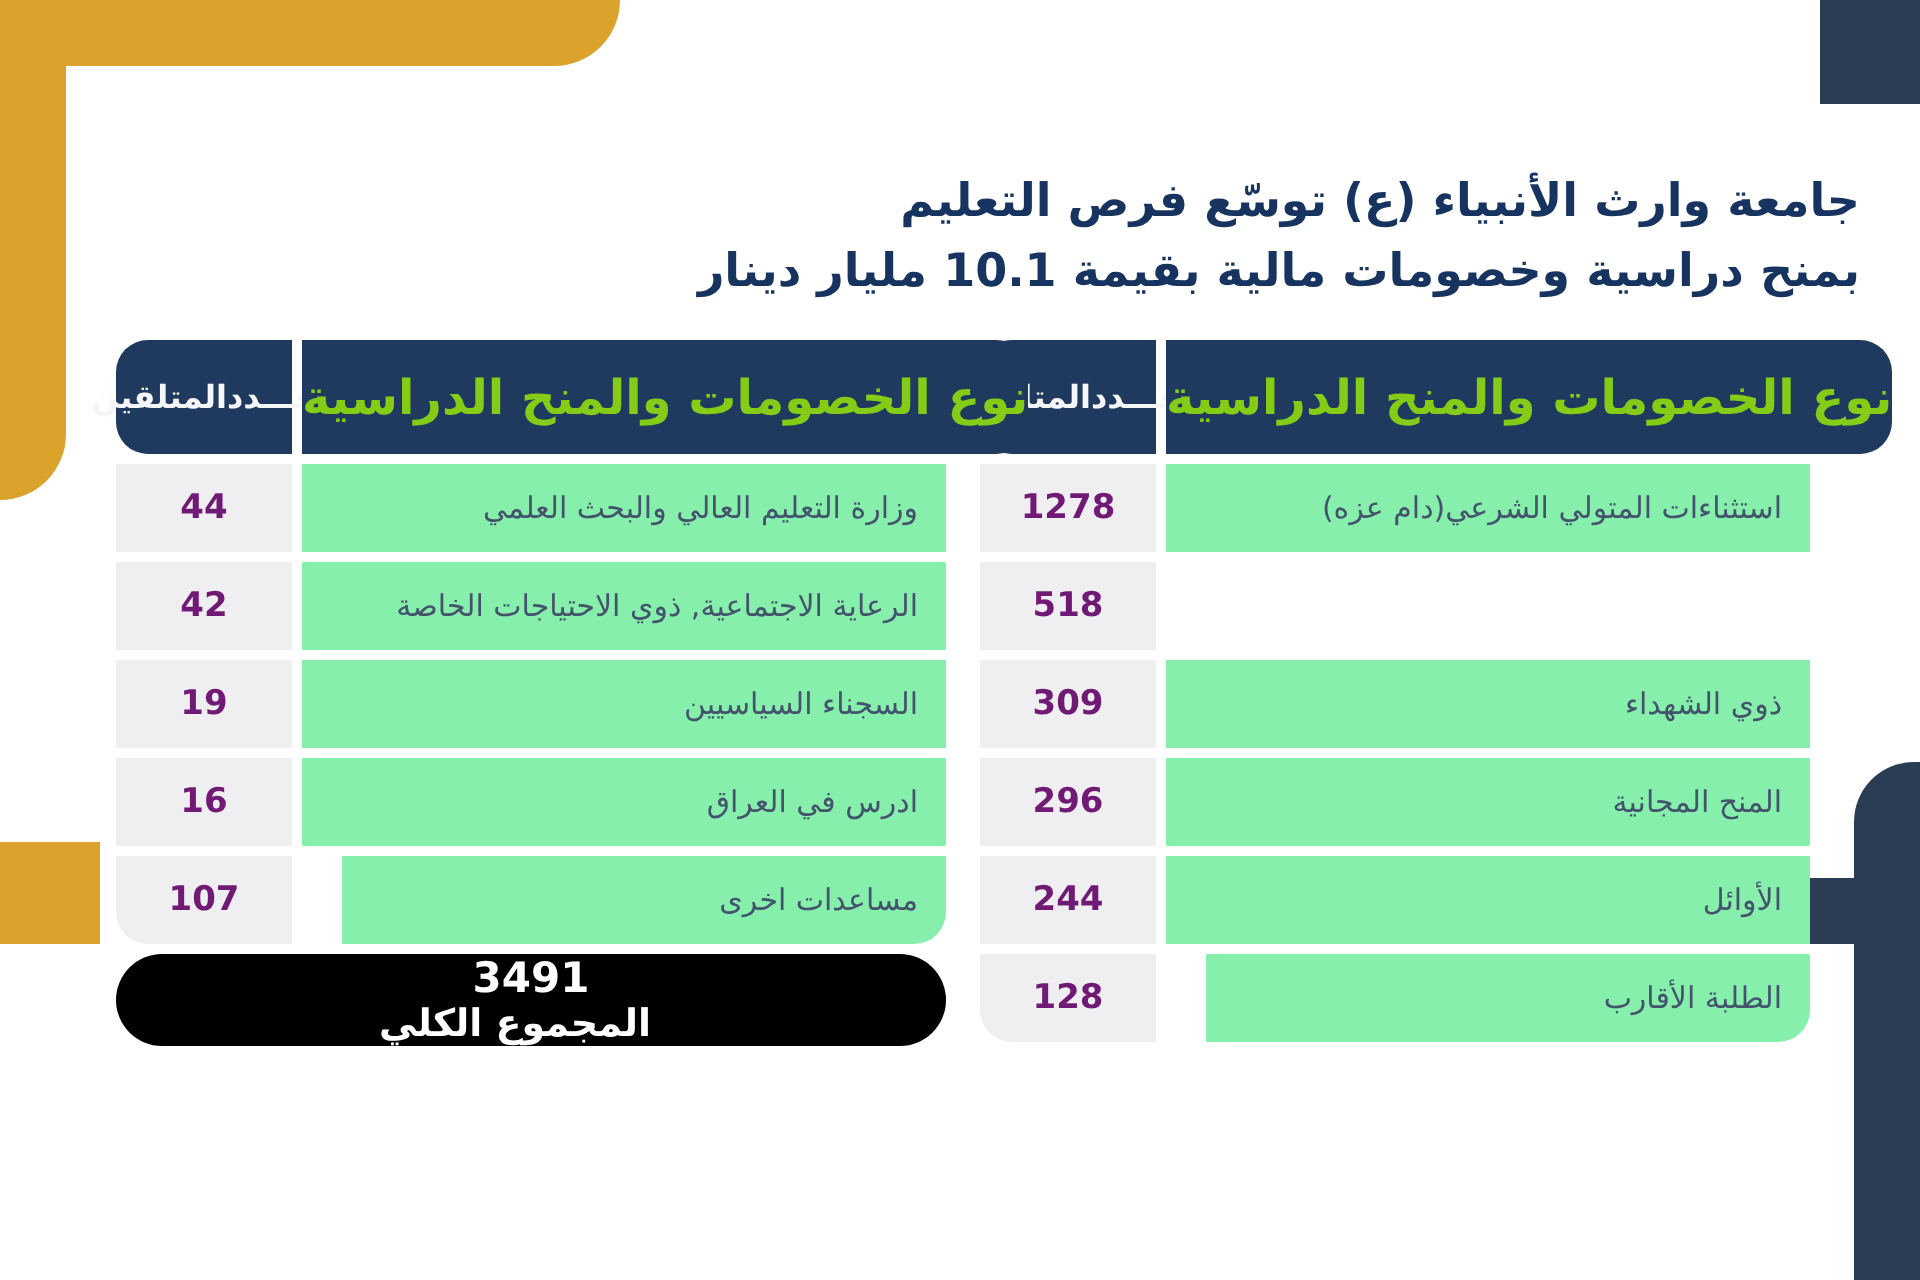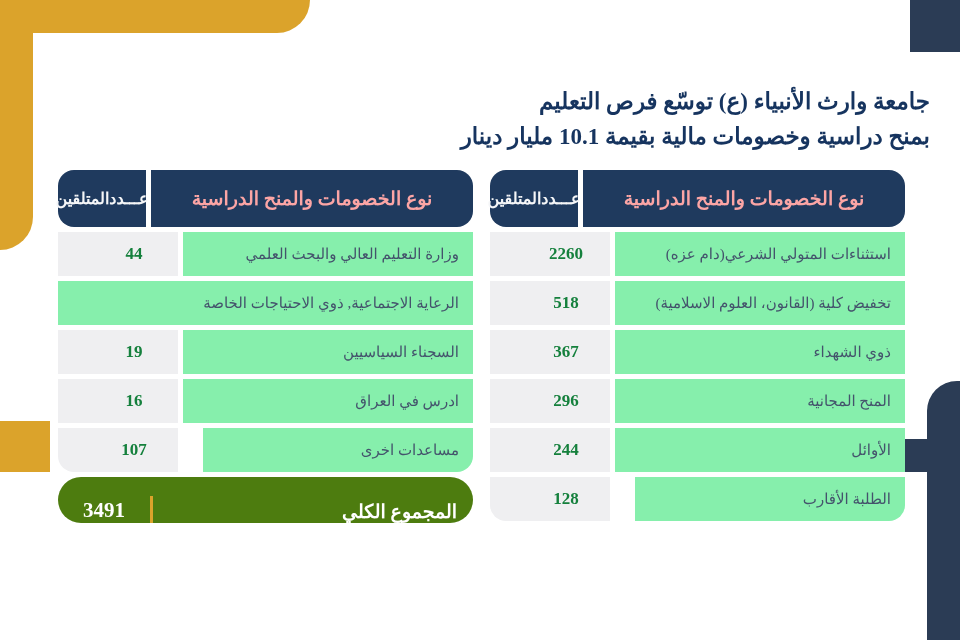--- a/index.html
+++ b/index.html
@@ -1,18 +1,18 @@
 <!DOCTYPE html>
 <html lang="ar"><head>
 <meta charset="utf-8">
 <style>
   html,body{margin:0;padding:0;}
   body{width:960px;height:640px;overflow:hidden;background:#ffffff;
        font-family:"DejaVu Sans","Liberation Sans",sans-serif;}
-  #stage{position:relative;width:960px;height:472px;background:#ffffff;font-family:Liberation Serif, serif;}
+  #stage{position:relative;width:960px;height:472px;background:#ffffff;}
 
   
   .deco{position:absolute;}
   .deco-tl-h{left:0;top:0;width:310px;height:33px;background:#dba32b;border-radius:0 0 34px 0;}
   .deco-tl-v{left:0;top:0;width:33px;height:250px;background:#dba32b;border-radius:0 0 34px 0;}
   .deco-tr{right:0;top:0;width:50px;height:52px;background:#2b3c55;}
   .deco-br-v{right:0;top:381px;width:33px;height:259px;background:#2b3c55;border-radius:30px 0 0 0;}
   .deco-br-h{right:0;bottom:0;width:315px;height:33px;background:#2b3c55;border-radius:30px 0 0 0;}
   .deco-bl{left:0;bottom:0;width:50px;height:51px;background:#dba32b;}
 
@@ -21,34 +21,34 @@
          color:#16345f;font-weight:700;font-size:23px;line-height:35px;white-space:nowrap;}
 
   
   .tbl{position:absolute;top:170px;width:415px;}
   .tbl-right{left:490px;}
   .tbl-left{left:58px;}
   .thead{display:flex;gap:5px;height:57px;margin-bottom:5px;}
   .thead .num{width:88px;background:#1f3a5e;border-radius:16px 0 0 16px;color:#f5f6f8;
               display:flex;flex-direction:row;justify-content:center;align-items:center;
               font-size:16px;font-weight:700;line-height:1.25;direction:rtl;}
-  .thead .lbl{flex:1;background:#1f3a5e;border-radius:0 16px 16px 0;color:#fca5a5;
+  .thead .lbl{flex:1;background:#1f3a5e;border-radius:0 16px 16px 0;color:#84cc16;
               display:flex;justify-content:center;align-items:center;
-              font-size:19px;font-weight:700;direction:rtl;white-space:nowrap;}
+              font-size:24px;font-weight:700;direction:rtl;white-space:nowrap;}
   .trow{display:flex;gap:5px;height:44px;margin-bottom:5px;}
-  .trow .num{width:88px;background:#efeff1;color:#15803d;font-weight:700;font-size:17px;
-             display:flex;align-items:center;justify-content:center;padding-left:32px;}
+  .trow .num{width:88px;background:#efeff1;color:#701a75;font-weight:700;font-size:17px;
+             display:flex;align-items:center;justify-content:center;}
   .trow .lbl{flex:1;background:#86efac;color:#44536c;font-size:15px;
              display:flex;align-items:center;direction:rtl;padding-right:14px;
              box-sizing:border-box;white-space:nowrap;overflow:hidden;}
   .trow.last .num{border-radius:0 0 0 16px;}
   .trow.last .lbl{border-radius:0 0 16px 0;margin-left:20px;}
 
   
-  .total{display:flex;align-items:flex-end;height:46px;background:#4d7c0f;border-radius:23px;}
+  .total{display:flex;align-items:center;height:46px;background:#000000;border-radius:23px;flex-direction:column;}
   .total .num{width:92px;text-align:center;color:#ffffff;font-weight:700;font-size:21px;}
   .total .bar{width:3px;height:27px;background:#dba32b;}
   .total .lbl{flex:1;direction:rtl;padding-right:16px;box-sizing:border-box;color:#ffffff;
               font-weight:700;font-size:19px;white-space:nowrap;}
 </style>
 </head>
 <body>
 
 <div id="stage">
 
@@ -66,29 +66,28 @@
 
   <div class="tbl tbl-right">
     <div class="thead">
       <div class="num">
         <div>عـــدد</div>
         <div>المتلقين</div>
       </div>
       <div class="lbl">نوع الخصومات والمنح الدراسية</div>
     </div>
     <div class="trow">
-      <div class="num">2260</div>
+      <div class="num">1278</div>
       <div class="lbl">استثناءات المتولي الشرعي(دام عزه)</div>
     </div>
     <div class="trow">
       <div class="num">518</div>
-      <div class="lbl">تخفيض كلية (القانون، العلوم الاسلامية)</div>
     </div>
     <div class="trow">
-      <div class="num">367</div>
+      <div class="num">309</div>
       <div class="lbl">ذوي الشهداء</div>
     </div>
     <div class="trow">
       <div class="num">296</div>
       <div class="lbl">المنح المجانية</div>
     </div>
     <div class="trow">
       <div class="num">244</div>
       <div class="lbl">الأوائل</div>
     </div>
@@ -104,20 +103,21 @@
         <div>عـــدد</div>
         <div>المتلقين</div>
       </div>
       <div class="lbl">نوع الخصومات والمنح الدراسية</div>
     </div>
     <div class="trow">
       <div class="num">44</div>
       <div class="lbl">وزارة التعليم العالي والبحث العلمي</div>
     </div>
     <div class="trow">
+      <div class="num">42</div>
       <div class="lbl">الرعاية الاجتماعية, ذوي الاحتياجات الخاصة</div>
     </div>
     <div class="trow">
       <div class="num">19</div>
       <div class="lbl">السجناء السياسيين</div>
     </div>
     <div class="trow">
       <div class="num">16</div>
       <div class="lbl">ادرس في العراق</div>
     </div>

